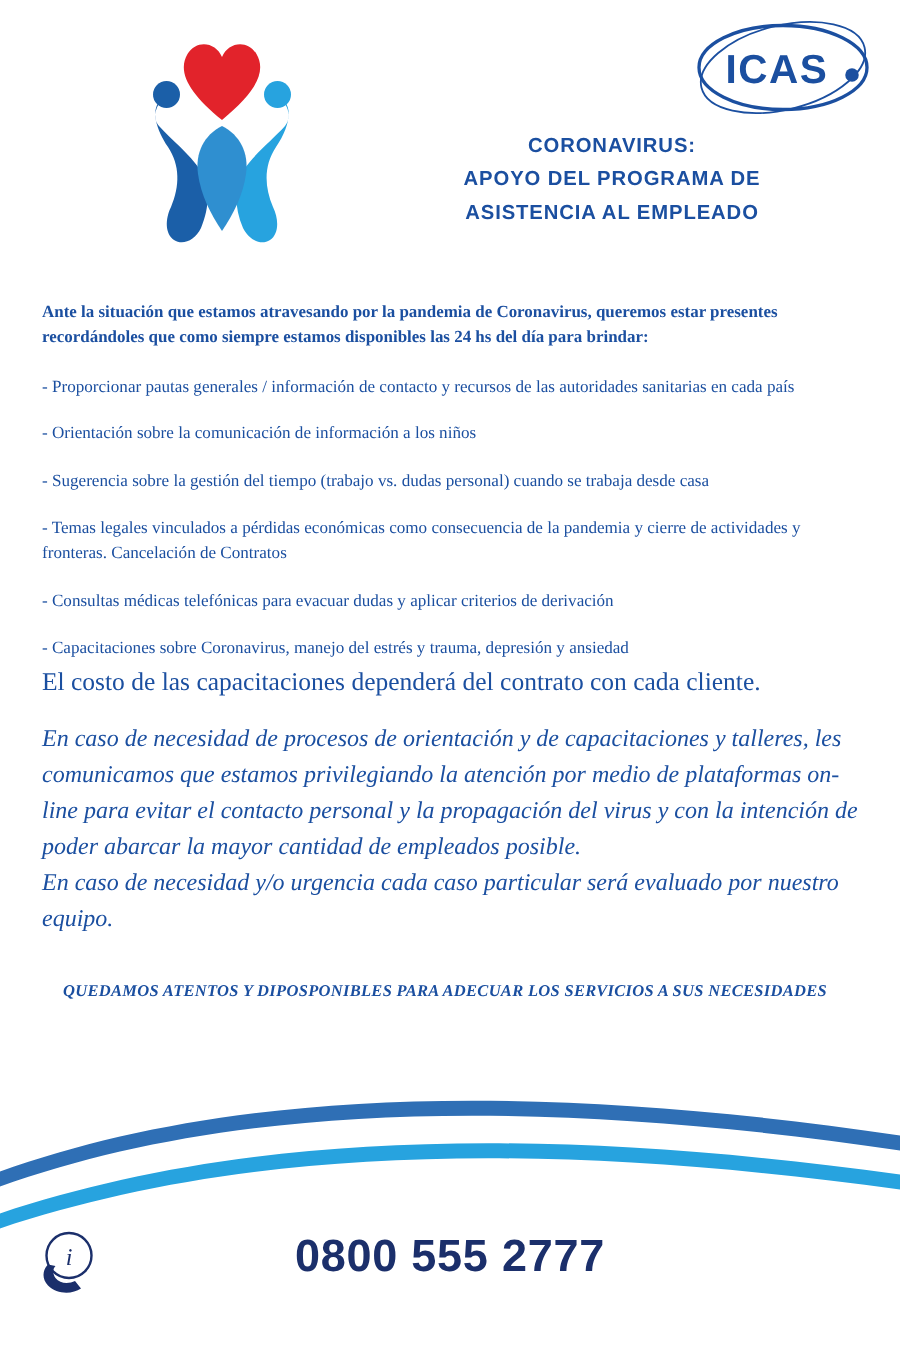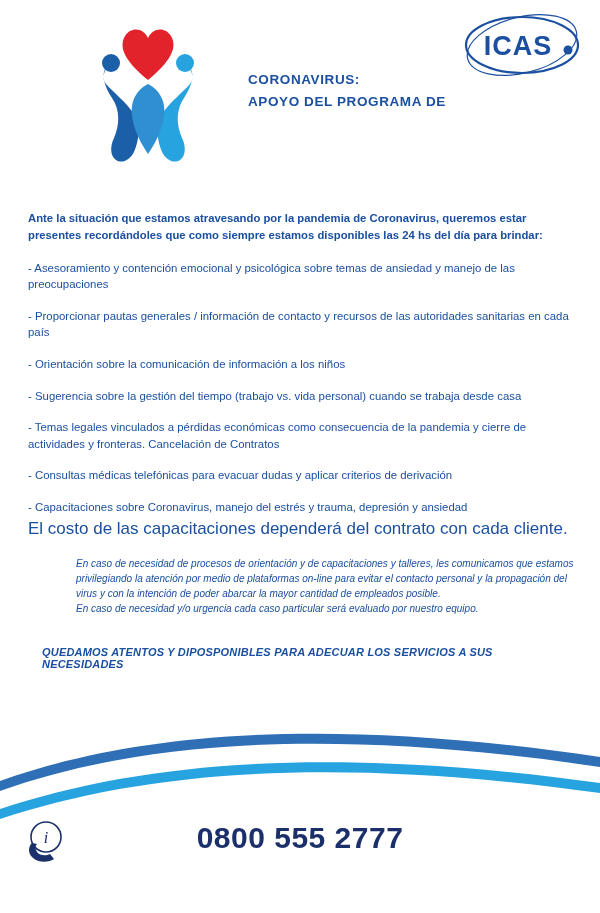--- a/index.html
+++ b/index.html
@@ -37,38 +37,40 @@
   .icas-logo {
     position: absolute;
     right: 18px;
     top: 10px;
     width: 120px;
     height: 70px;
   }
   .header-title {
     position: absolute;
     left: 248px;
-    top: 69px;
+    top: 86px;
     width: 320px;
+    text-align: center;
     color: #1b4fa0;
     font-weight: bold;
     font-size: 13.5px;
     letter-spacing: 0.6px;
     line-height: 1.65;
   }
   .header-title div {
     white-space: nowrap;
   }
 
   
   .content {
     position: absolute;
     left: 28px;
-    top: 210px;
+    top: 200px;
     width: 546px;
+    font-family: Liberation Serif, serif;
   }
   .intro {
     color: #1b4fa0;
     font-weight: bold;
     font-size: 11.3px;
     line-height: 1.5;
     margin-bottom: 16px;
   }
   .bullets {
     list-style: none;
@@ -85,25 +87,24 @@
     margin-bottom: 2px;
   }
   .note-line {
     color: #1b4fa0;
     font-size: 17px;
     line-height: 1.45;
     margin-bottom: 14px;
   }
   .italic-block {
     color: #1b4fa0;
-    font-size: 10px;
+    font-size: 16px;
     font-style: italic;
     line-height: 1.5;
     margin-top: 10px;
-    margin-left: 48px;
   }
   .italic-block p {
     margin: 0 0 0 0;
   }
   .italic-block p + p {
     margin-top: 0px;
   }
   .closing {
     color: #1b4fa0;
     font-size: 11px;
@@ -164,32 +165,32 @@
     <svg class="icas-logo" viewBox="0 0 120 70">
       <ellipse cx="60" cy="35" rx="56" ry="28" fill="none" stroke="#1b4fa0" stroke-width="2.2"></ellipse>
       <ellipse cx="60" cy="35" rx="56" ry="28" fill="none" stroke="#1b4fa0" stroke-width="1.2" transform="rotate(-14 60 35)"></ellipse>
       <text x="56" y="45" text-anchor="middle" font-family="Liberation Sans, sans-serif" font-size="27" font-weight="bold" fill="#1b4fa0" letter-spacing="1">ICAS</text>
       <circle cx="106" cy="40" r="4.5" fill="#1b4fa0"></circle>
     </svg>
 
     <div class="header-title">
       <div>CORONAVIRUS:</div>
       <div>APOYO DEL PROGRAMA DE</div>
+      <div>ASISTENCIA AL EMPLEADO</div>
     </div>
   </div>
 
   <div class="content">
 
     <div class="intro">Ante la situación que estamos atravesando por la pandemia de Coronavirus, queremos estar presentes recordándoles que como siempre estamos disponibles las 24 hs del día para brindar:</div>
 
     <ul class="bullets">
-      <li>- Asesoramiento y contención emocional y psicológica sobre temas de ansiedad y manejo de las preocupaciones</li>
       <li>- Proporcionar pautas generales / información de contacto y recursos de las autoridades sanitarias en cada país</li>
       <li>- Orientación sobre la comunicación de información a los niños</li>
-      <li>- Sugerencia sobre la gestión del tiempo (trabajo vs. vida personal) cuando se trabaja desde casa</li>
+      <li>- Sugerencia sobre la gestión del tiempo (trabajo vs. dudas personal) cuando se trabaja desde casa</li>
       <li>- Temas legales vinculados a pérdidas económicas como consecuencia de la pandemia y cierre de actividades y fronteras. Cancelación de Contratos</li>
       <li>- Consultas médicas telefónicas para evacuar dudas y aplicar criterios de derivación</li>
       <li class="tight">- Capacitaciones sobre Coronavirus, manejo del estrés y trauma, depresión y ansiedad</li>
     </ul>
 
     <div class="note-line">El costo de las capacitaciones dependerá del contrato con cada cliente.</div>
 
     <div class="italic-block">
       <p>En caso de necesidad de procesos de orientación y de capacitaciones y talleres, les comunicamos que estamos privilegiando la atención por medio de plataformas on-line para evitar el contacto personal y la propagación del virus y con la intención de poder abarcar la mayor cantidad de empleados posible.</p>
       <p>En caso de necesidad y/o urgencia cada caso particular será evaluado por nuestro equipo.</p>

